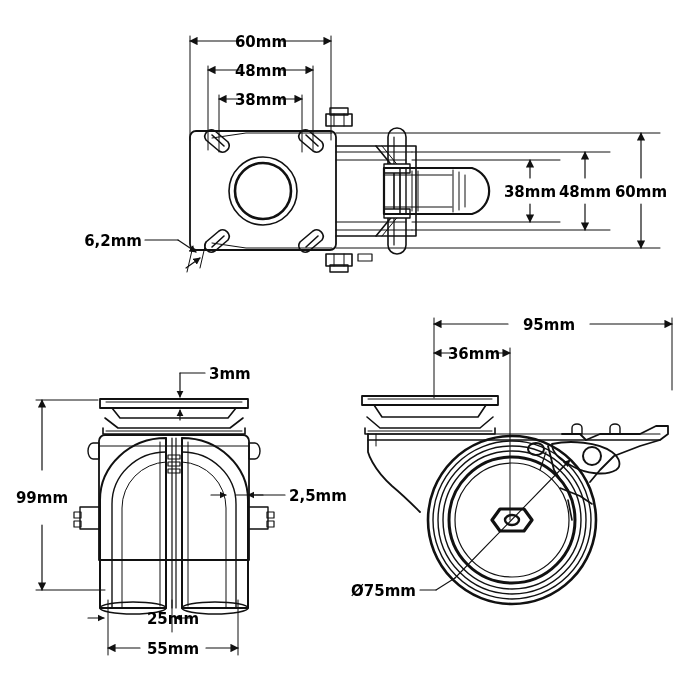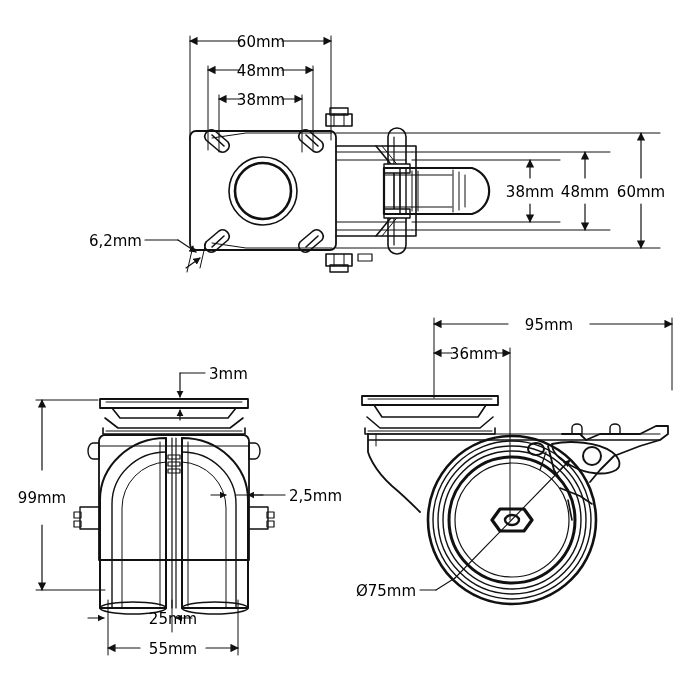--- a/index.html
+++ b/index.html
@@ -1,17 +1,17 @@
 <!DOCTYPE html>
 <html><head>
 <meta charset="utf-8">
 <style>
   html,body{margin:0;padding:0;background:#ffffff;}
   body{width:700px;height:700px;overflow:hidden;font-family:"DejaVu Sans",sans-serif;}
-  #stage{position:relative;width:700px;height:700px;background:#15803d;}
+  #stage{position:relative;width:700px;height:700px;background:#15803d;font-weight:bold;}
   svg{display:block;}
   .dimtext{font-family:"DejaVu Sans",sans-serif;font-size:15px;fill:#000;}
 </style>
 </head>
 <body>
 
 <div id="stage">
 <svg width="700" height="700" viewBox="0 0 700 700" xmlns="http://www.w3.org/2000/svg">
 
   <defs>

